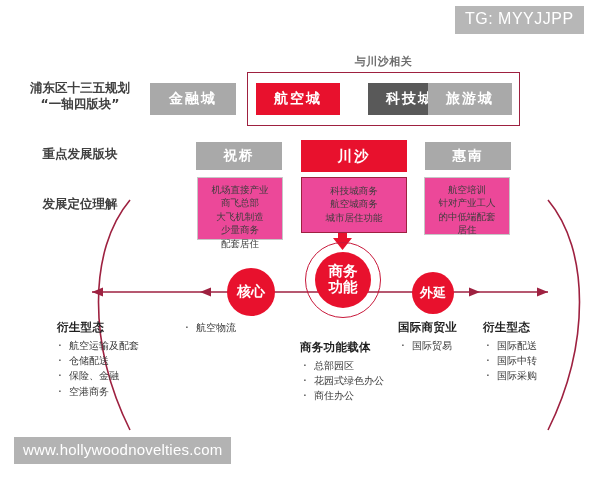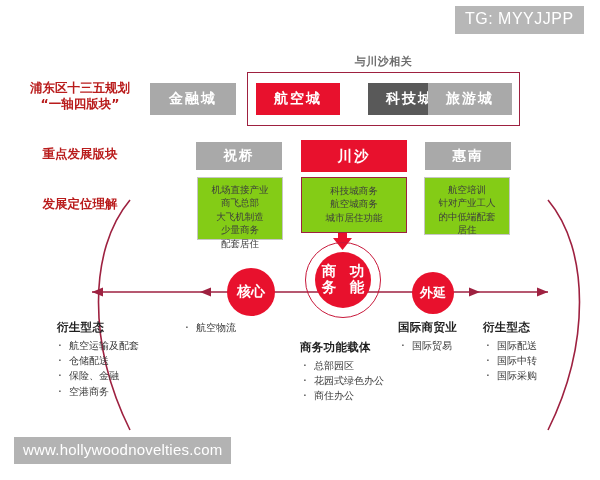--- a/index.html
+++ b/index.html
@@ -29,21 +29,21 @@
     background:#b3b3b3;
     color:#ffffff;
     font-size:15px;letter-spacing:.2px;
     font-family:"Liberation Sans",sans-serif;
     line-height:1.3;
   }
 
   
   .row-label{
     position:absolute;
-    color:#b91c1c;
+    color:#404040;
     font-weight:bold;
     text-align:center;
     line-height:1.28;
     font-size:12.5px;
   }
   #label-plan{left:16px;top:80px;width:128px;font-size:12.5px;}
   #label-plan .l2{display:block;}
   #label-key{left:16px;top:146px;width:128px;}
   #label-pos{left:16px;top:196px;width:128px;}
 
@@ -71,21 +71,21 @@
 
   
   #blk-zhuqiao{left:196px;top:142px;width:86px;height:28px;background:#a9a9a9;font-size:13.5px;}
   #blk-chuansha{left:301px;top:140px;width:106px;height:32px;background:#e8112d;font-size:14.5px;}
   #blk-huinan{left:425px;top:142px;width:86px;height:28px;background:#a9a9a9;font-size:13.5px;}
 
   
   .descbox{
     position:absolute;
     box-sizing:border-box;
-    background:#84cc16;
+    background:#ec4899;
     text-align:center;
     color:#3d3d3d;
     font-size:9.5px;
     line-height:1.42;
     padding:5px 3px 4px 3px;
   }
   #desc-zhuqiao{left:197px;top:177px;width:86px;height:63px;border:1px solid #c6c6c6;}
   #desc-chuansha{left:301px;top:177px;width:106px;height:56px;border:1.3px solid #9e2140;padding-top:6px;}
   #desc-huinan{left:424px;top:177px;width:86px;height:58px;border:1px solid #c6c6c6;}
   .descbox span{display:block;}
@@ -97,21 +97,21 @@
   .circ{
     position:absolute;border-radius:50%;
     background:#e8112d;color:#ffffff;font-weight:bold;
     display:flex;align-items:center;justify-content:center;
     text-align:center;line-height:1.08;
   }
   #circ-core{left:227px;top:268px;width:48px;height:48px;font-size:14px;}
   #circ-ext{left:412px;top:272px;width:42px;height:42px;font-size:13px;}
   #circ-main{
     left:315px;top:252px;width:56px;height:56px;font-size:14.5px;
-    flex-direction:row;
+    flex-direction:column;
   }
   #ring-main{
     position:absolute;left:305px;top:242px;width:76px;height:76px;
     border-radius:50%;border:1.6px solid #c8183a;box-sizing:border-box;
   }
 
   
   .col{position:absolute;color:#2b2b2b;}
   .col h4{
     margin:0 0 3px 0;font-size:11.5px;font-weight:bold;color:#1f1f1f;

